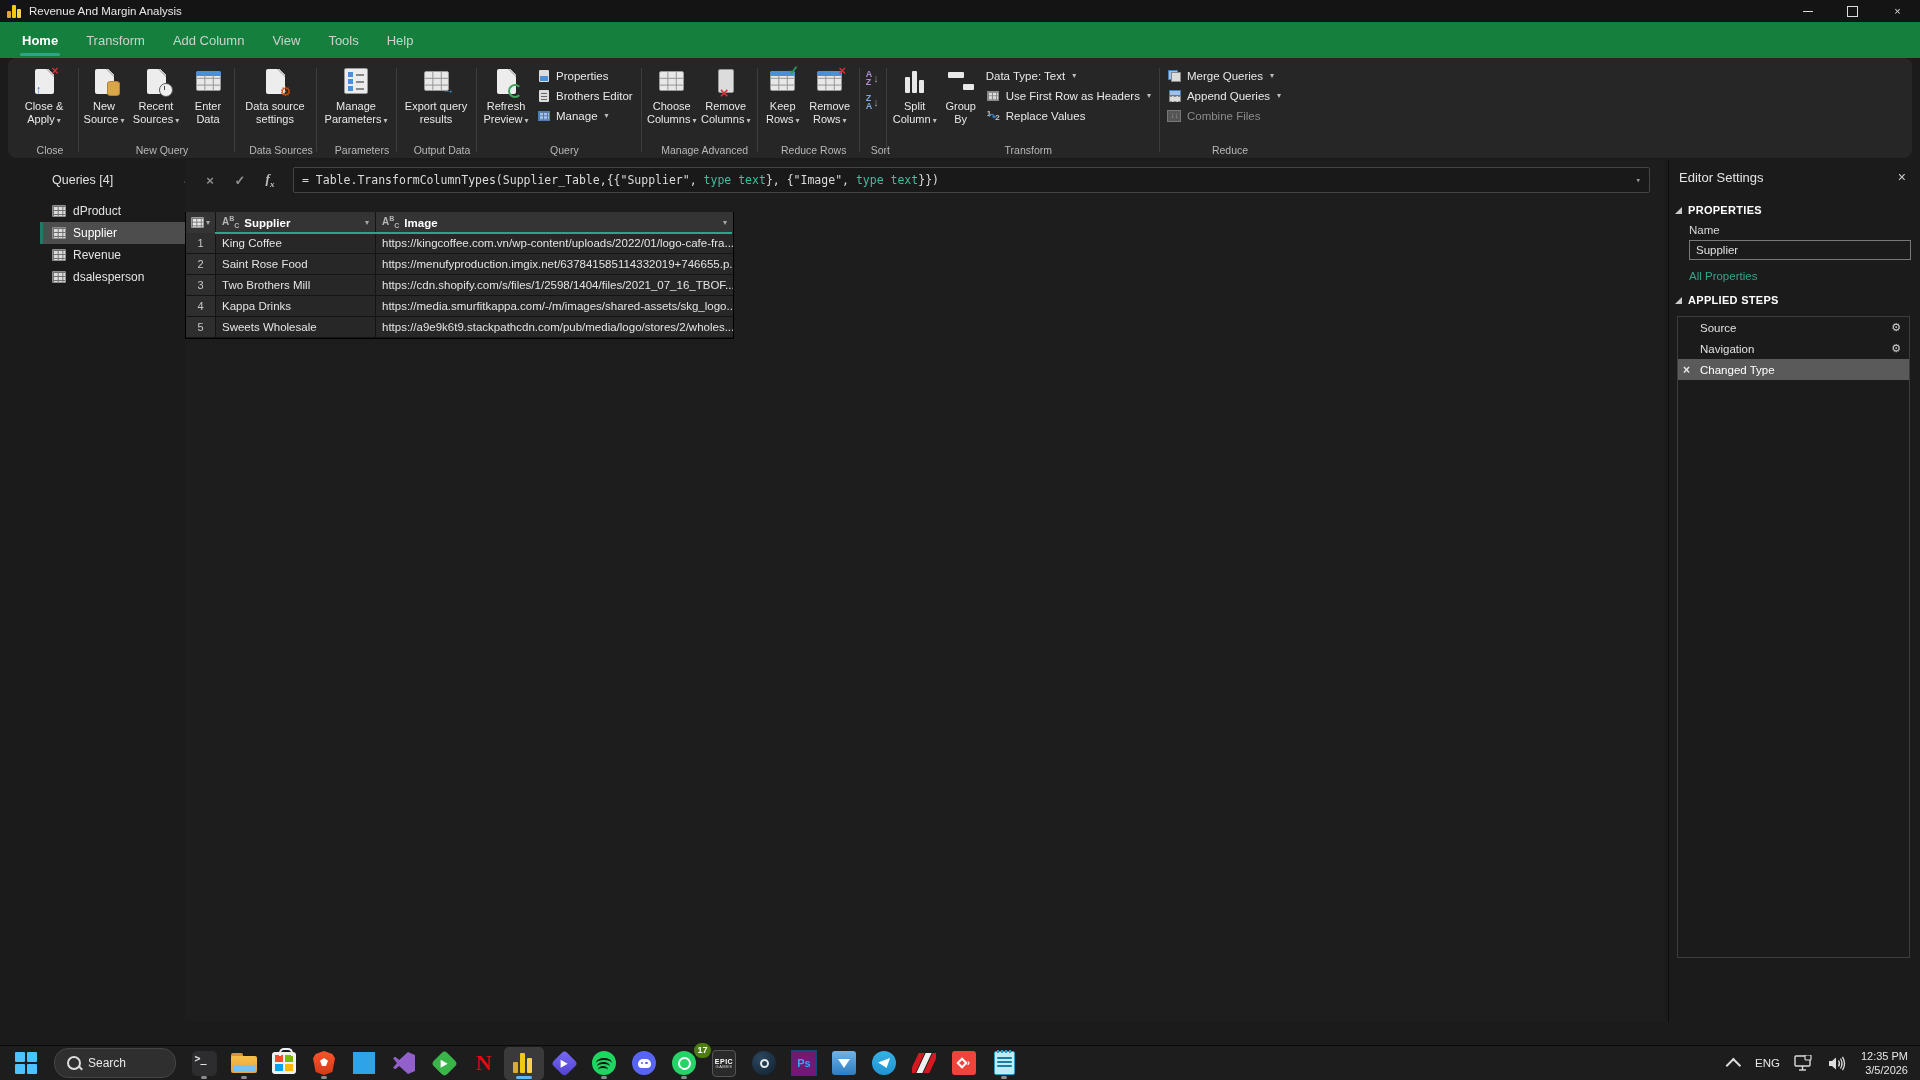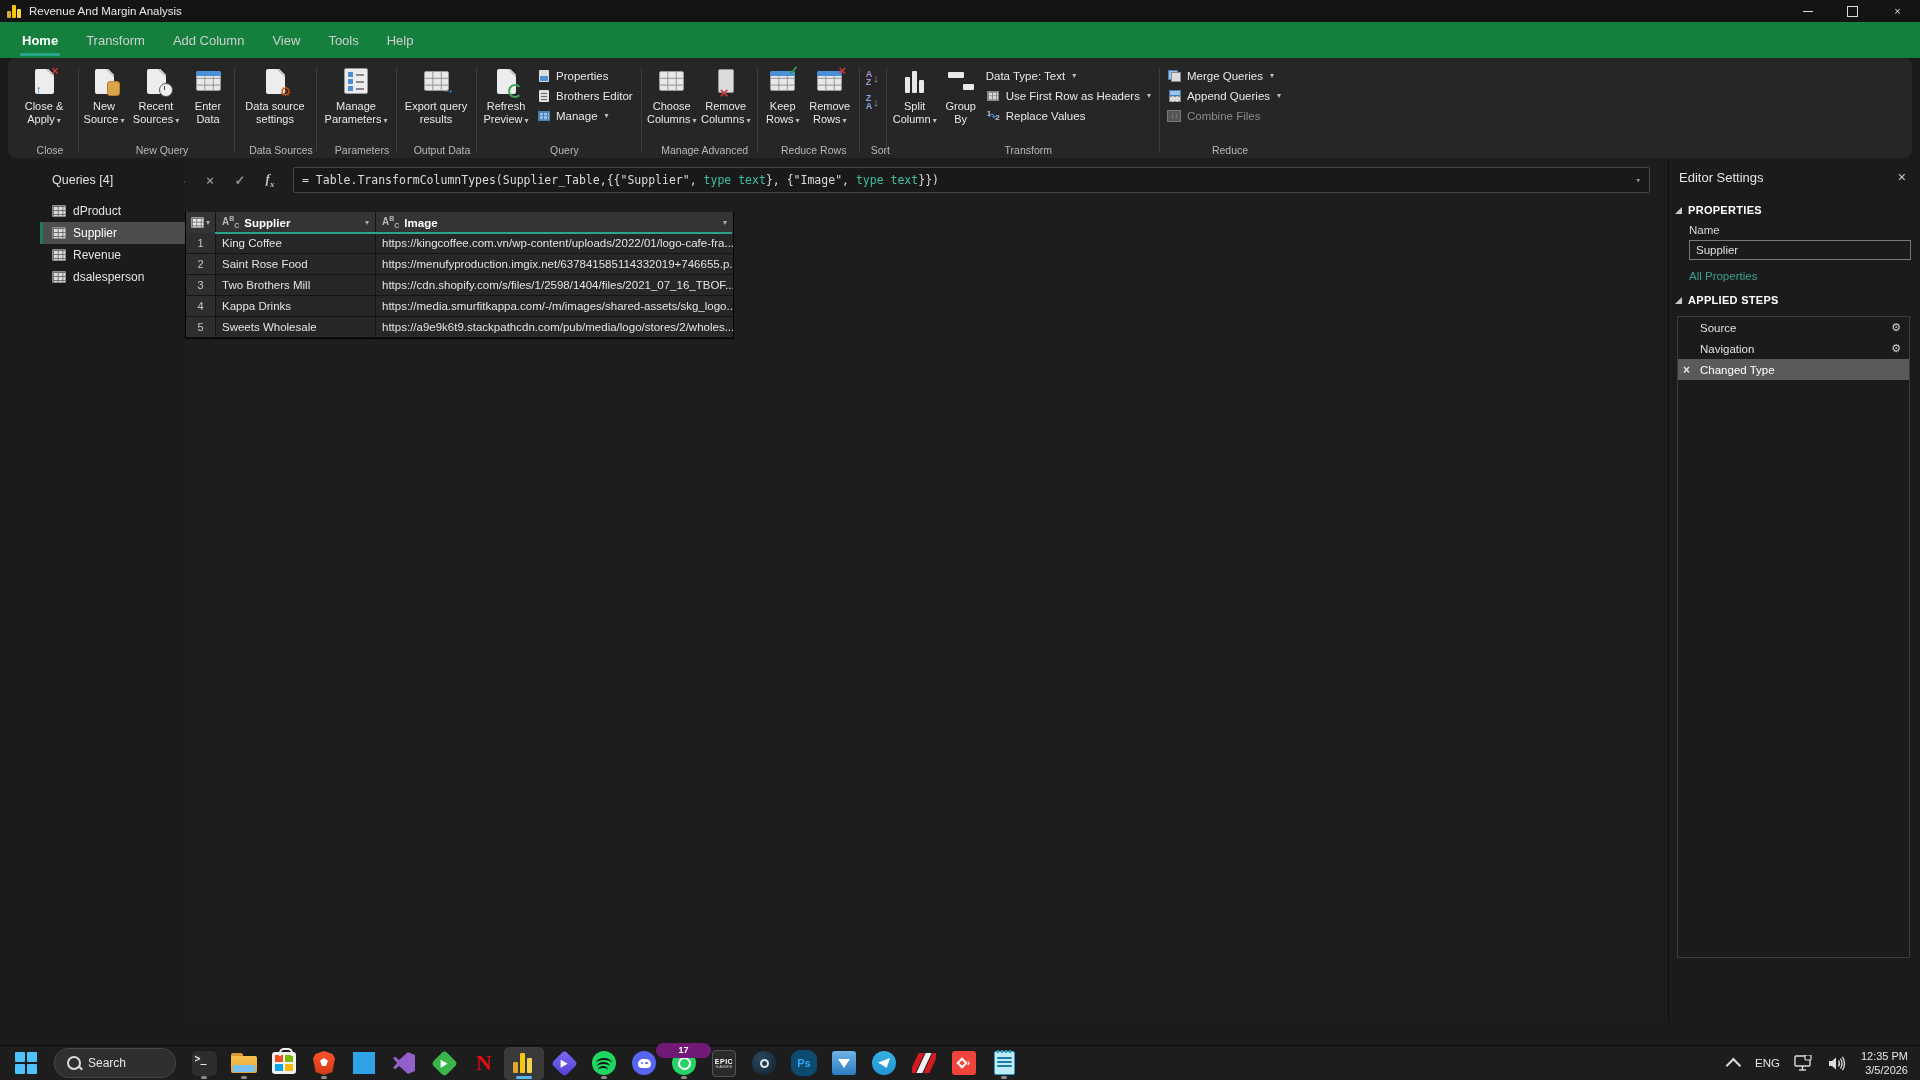--- a/index.html
+++ b/index.html
@@ -153,27 +153,27 @@
   .spotify-ic i:nth-child(1){top:7px;width:16px;height:8px;}
   .spotify-ic i:nth-child(2){top:11px;width:13px;height:7px;left:5px;}
   .spotify-ic i:nth-child(3){top:15px;width:10px;height:6px;left:6px;}
   .discord-ic{width:24px;height:24px;background:#5865f2;border-radius:50%;display:flex;align-items:center;justify-content:center;}
   .discord-ic i{width:13px;height:9px;background:#fff;border-radius:5px 5px 4px 4px;position:relative;}
   .discord-ic i::before,.discord-ic i::after{content:"";position:absolute;top:3px;width:2.5px;height:2.5px;background:#5865f2;border-radius:50%;}
   .discord-ic i::before{left:3px;}.discord-ic i::after{right:3px;}
   .wa-ic{width:24px;height:24px;background:#25d366;border-radius:50%;display:flex;align-items:center;justify-content:center;position:relative;}
   .wa-ic i{width:13px;height:13px;border:2.4px solid #fff;border-radius:50%;box-sizing:border-box;}
   .wa-ic::after{content:"";position:absolute;left:4px;bottom:2px;width:0;height:0;border-top:5px solid #25d366;border-right:6px solid transparent;transform:rotate(12deg);}
-  .badge{position:absolute;top:-4px;right:-7px;min-width:15px;height:15px;background:#701a75;border-radius:8px;color:#fff;font-size:9px;font-weight:700;display:flex;align-items:center;justify-content:center;padding:0 20px;z-index:4;}
+  .badge{position:absolute;top:-4px;right:-7px;min-width:15px;height:15px;background:#4d7c0f;border-radius:8px;color:#fff;font-size:9px;font-weight:700;display:flex;align-items:center;justify-content:center;padding:0 1px;z-index:4;}
   .epic-ic{width:22px;height:25px;background:#2a2a2a;border:1px solid #555;border-radius:4px;color:#fff;display:flex;flex-direction:column;align-items:center;justify-content:center;line-height:1;}
   .epic-ic b{font-size:7px;letter-spacing:.5px;}
   .epic-ic span{font-size:4px;letter-spacing:.5px;color:#ddd;}
   .steam-ic{width:24px;height:24px;border-radius:50%;background:radial-gradient(circle at 35% 30%,#2a475e,#12202e);display:flex;align-items:center;justify-content:center;}
   .steam-ic i{width:9px;height:9px;border:2.4px solid #dfe6ec;border-radius:50%;box-sizing:border-box;}
-  .ps-ic{width:24px;height:24px;background:#0c4a6e;border:1px solid #0b4a75;border-radius:9px;color:#31a8ff;font-size:11px;font-weight:700;display:flex;align-items:center;justify-content:center;}
+  .ps-ic{width:24px;height:24px;background:#701a75;border:1px solid #0b4a75;border-radius:0;color:#31a8ff;font-size:11px;font-weight:700;display:flex;align-items:center;justify-content:center;}
   .idm-ic{width:24px;height:24px;background:linear-gradient(#6fb3e8,#2d7cc1);border-radius:3px;display:flex;align-items:center;justify-content:center;}
   .idm-ic i{width:0;height:0;border-top:9px solid #fff;border-left:6px solid transparent;border-right:6px solid transparent;}
   .tg-ic{width:24px;height:24px;background:linear-gradient(#37b0e4,#1f95d2);border-radius:50%;display:flex;align-items:center;justify-content:center;}
   .tg-ic i{width:12px;height:10px;background:#fff;clip-path:polygon(0 45%,100% 0,72% 100%,38% 72%);}
   .ab-ic{width:24px;height:24px;position:relative;overflow:hidden;}
   .ab-ic i{position:absolute;width:6px;height:20px;transform:skewX(-25deg);top:2px;}
   .ab-ic i:nth-child(1){left:2px;background:#d41920;}
   .ab-ic i:nth-child(2){left:9px;background:#f0f0f0;}
   .ab-ic i:nth-child(3){left:16px;background:#d41920;}
   .ad-ic{width:24px;height:24px;background:#ef443b;border-radius:3px;display:flex;align-items:center;justify-content:center;gap:1px;}

